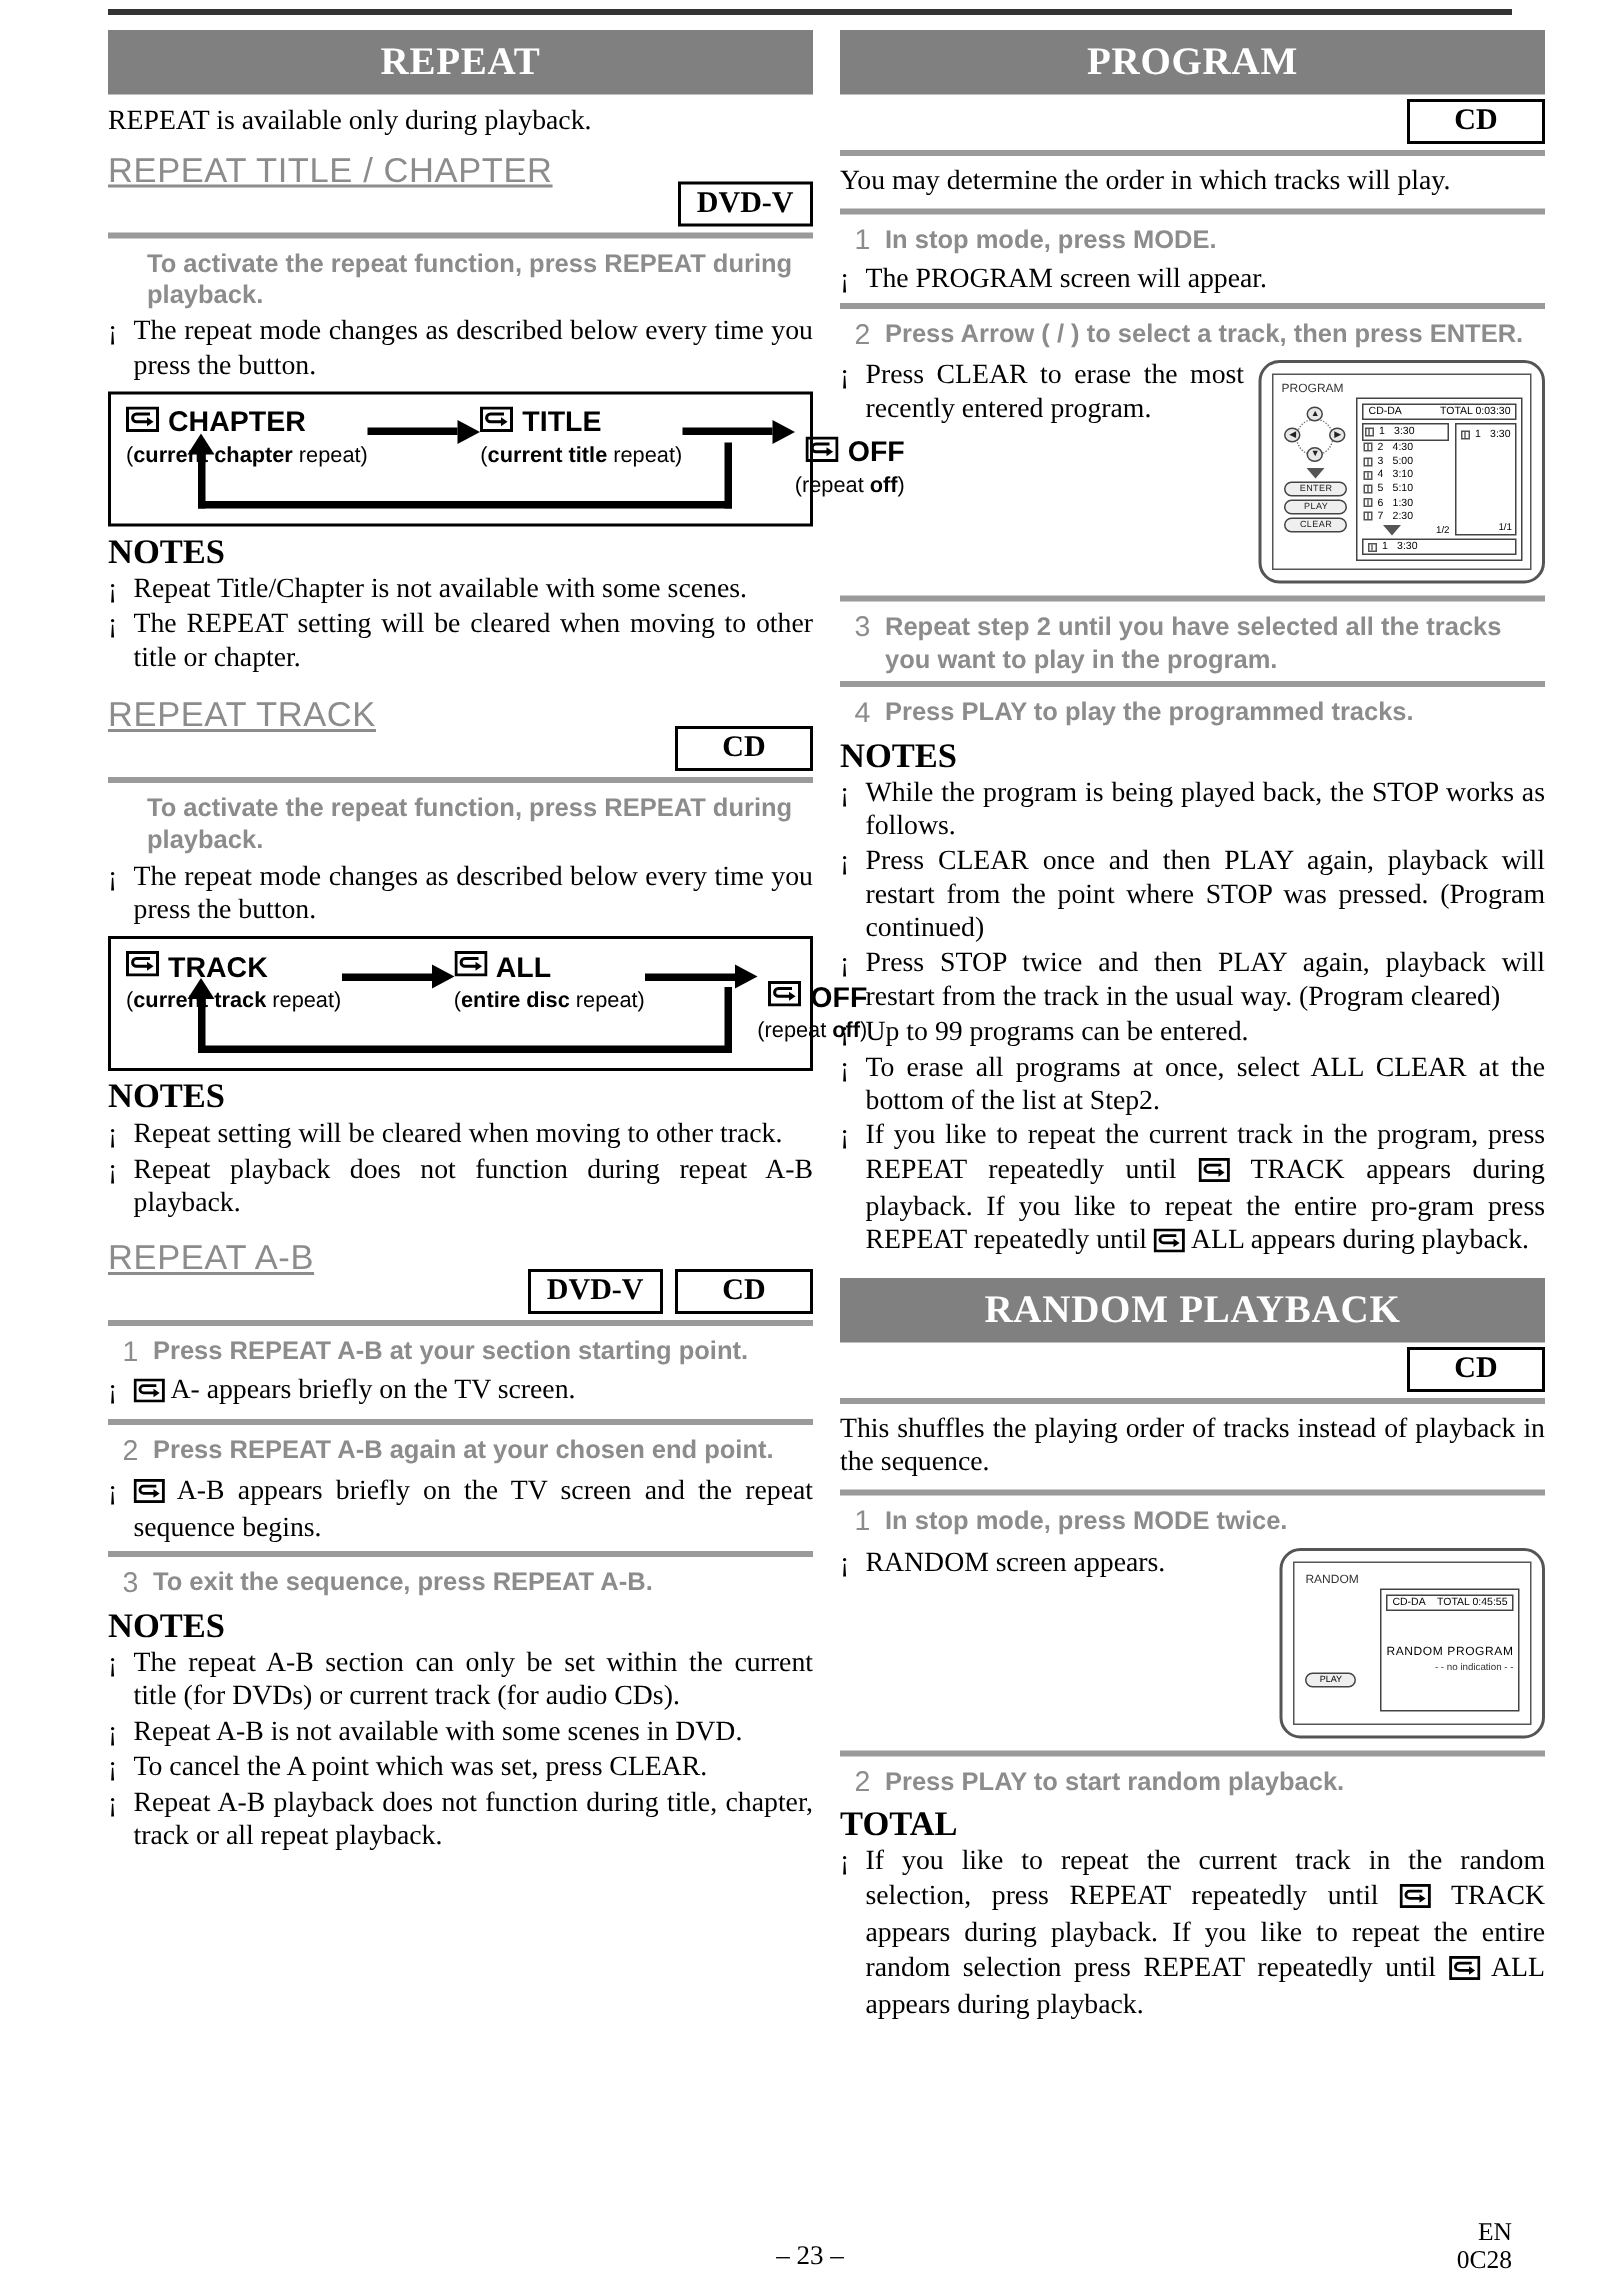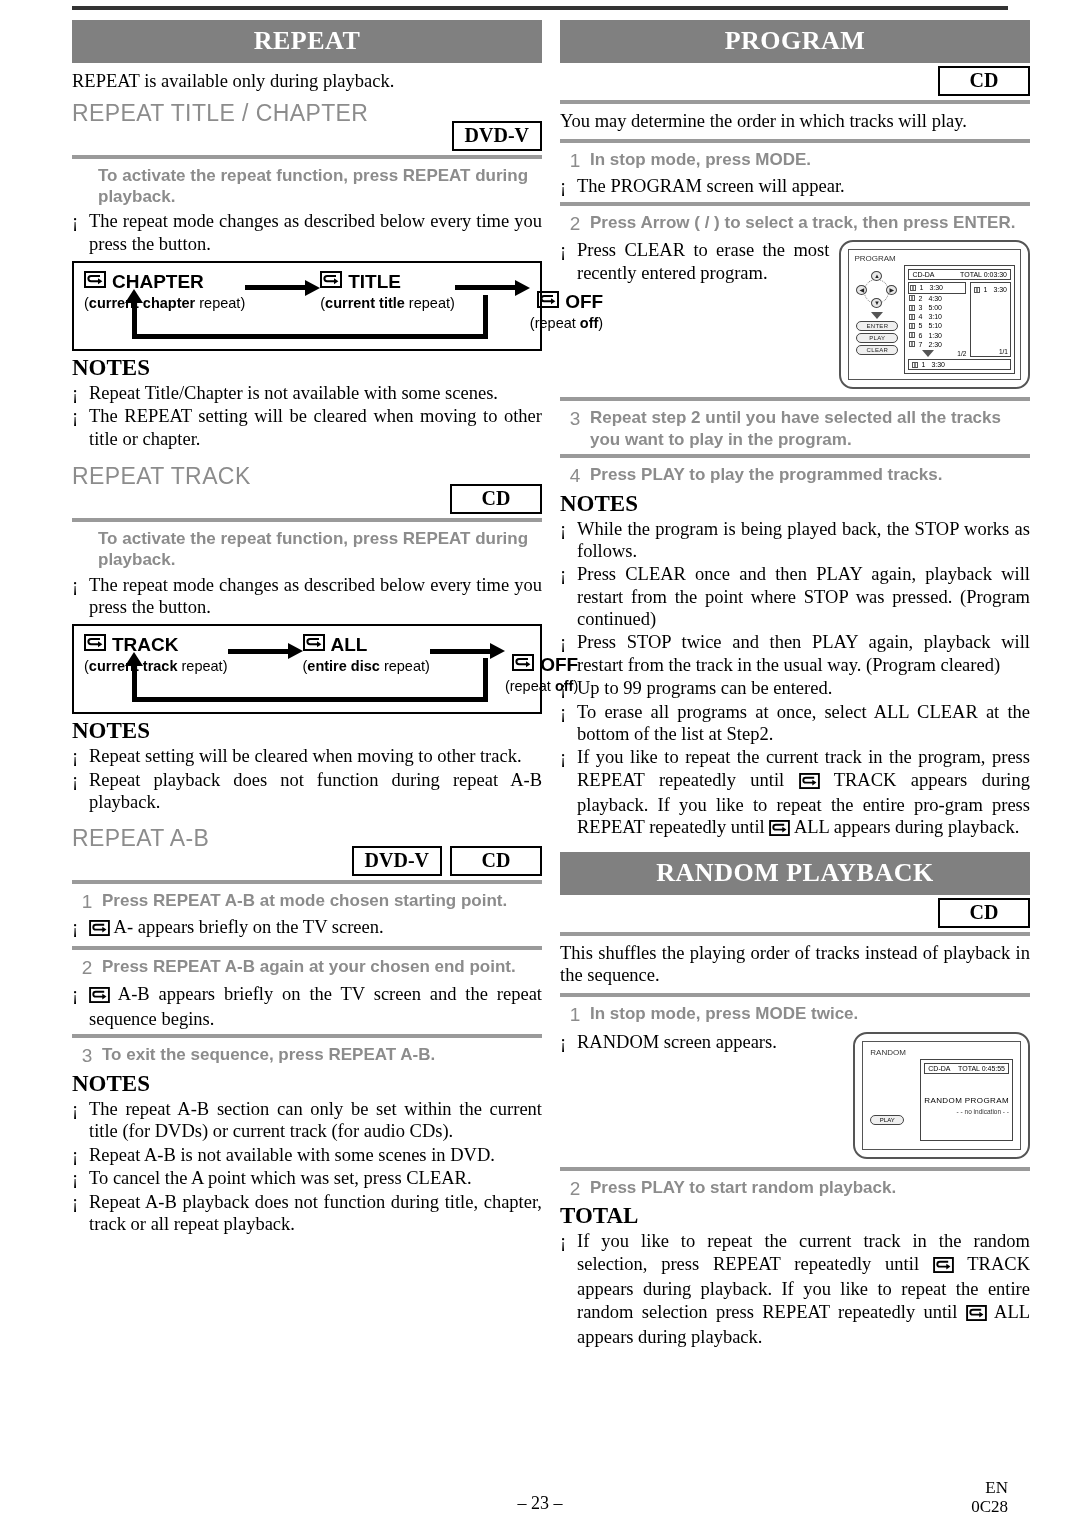--- a/index.html
+++ b/index.html
@@ -58,20 +58,21 @@
   .justify{ text-align:justify; }
 
   
   .subhead{
     color:#8c8c8c;
     font-family:"Liberation Sans", sans-serif;
     font-size:23px;
     letter-spacing:0.4px;
     margin:8px 0 0 0;
     line-height:1.05;
+    text-decoration:underline;
   }
 
   
   .badge-row{
     display:flex; justify-content:flex-end;
     gap:8px; margin-top:-4px; margin-bottom:4px;
   }
   .badge{
     border:2px solid #000;
     font-family:"Liberation Serif", serif;
@@ -493,21 +494,21 @@
 
       <div class="subhead" style="margin-top:12px;">REPEAT A-B</div>
       <div class="badge-row">
         <div class="badge">DVD-V</div>
         <div class="badge wide">CD</div>
       </div>
       <div class="rule"></div>
 
       <div class="step">
         <div class="num">1</div>
-        <div class="txt">Press REPEAT A-B at mode chosen starting point.</div>
+        <div class="txt">Press REPEAT A-B at your section starting point.</div>
       </div>
       <div class="bul">
         <div class="mk">¡</div>
         <div class="bt">
           <span class="ricon">
             <svg width="21" height="16" viewBox="0 0 22 17">
                 <rect x="1" y="1" width="20" height="15" fill="none" stroke="#000" stroke-width="2"></rect>
                 <path d="M16 5 H7 a2.6 2.6 0 0 0 0 5.2 H15" fill="none" stroke="#000" stroke-width="2"></path>
                 <polygon points="14,7.2 18.4,10.2 14,13.2" fill="#000"></polygon>
               </svg>

